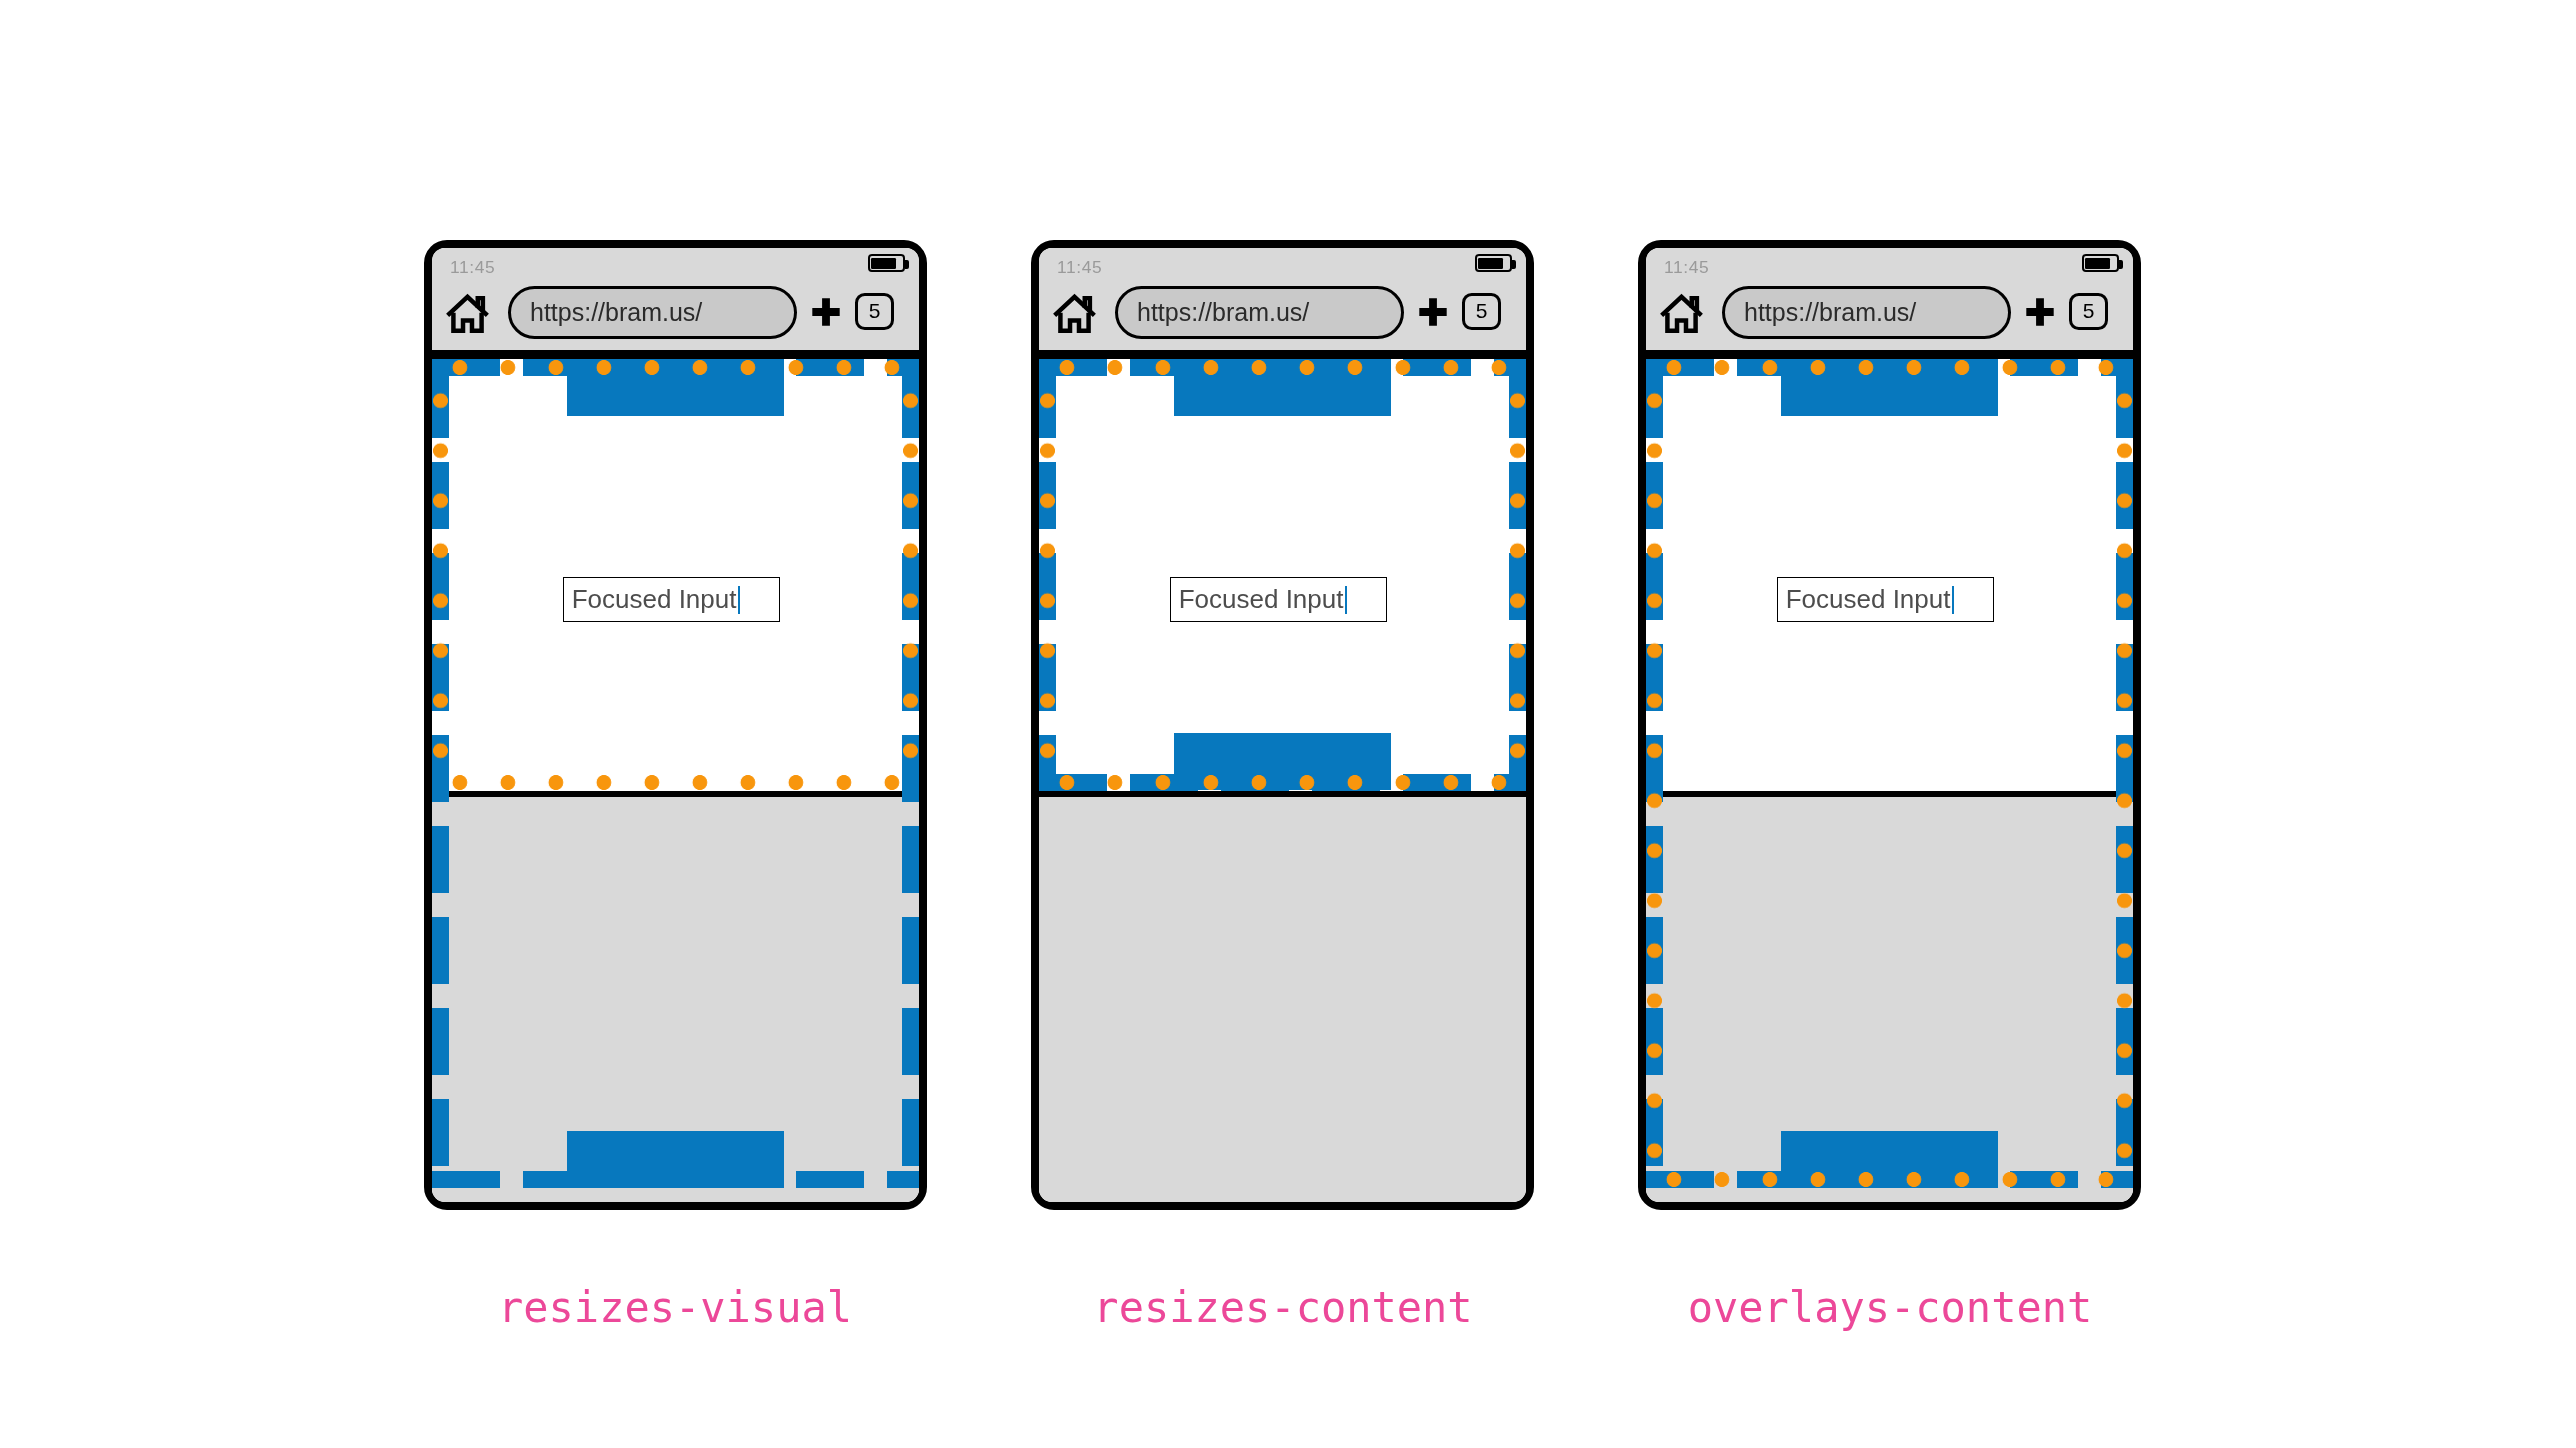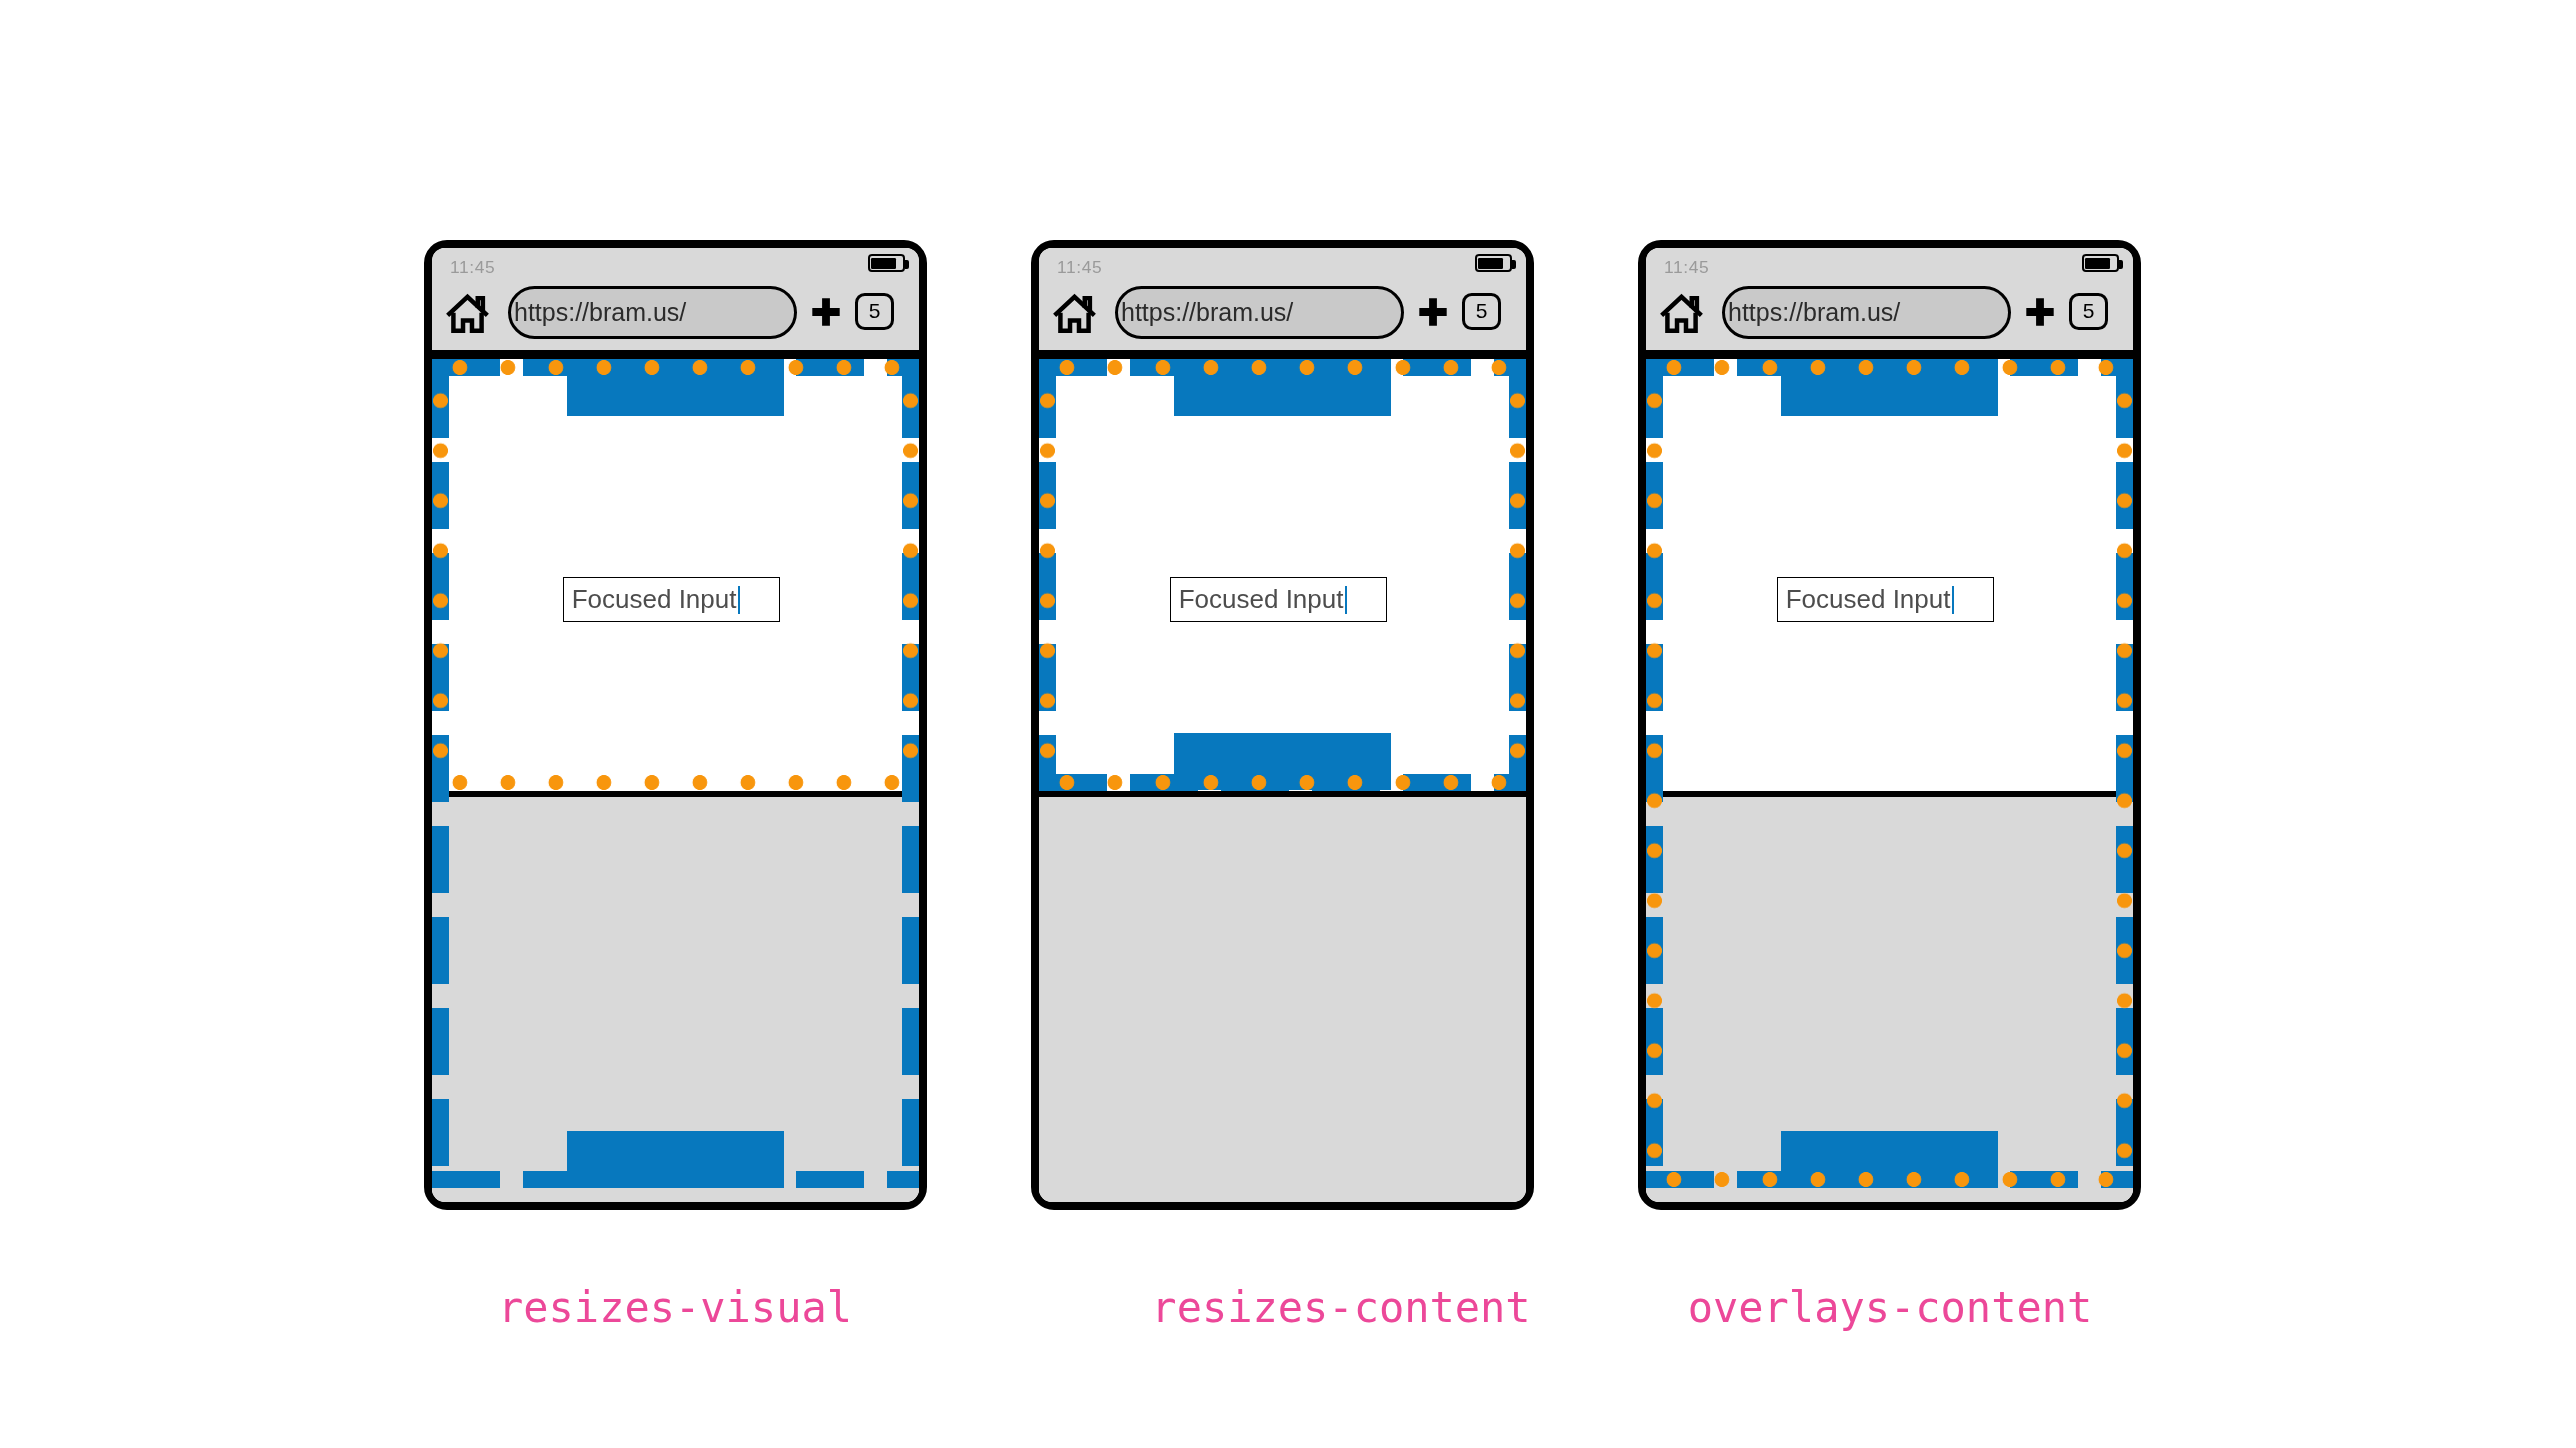--- a/index.html
+++ b/index.html
@@ -24,21 +24,21 @@
   .battery{position:absolute;right:14px;top:6.4px;width:37px;height:18px;border:2.6px solid #000;border-radius:3.9px;box-sizing:border-box;}
   .battery .fill{position:absolute;left:1.3px;top:1.3px;bottom:1.3px;width:24.5px;background:#000;border-radius:1.3px;}
   .battery .nub{position:absolute;right:-6.4px;top:3.2px;width:4.5px;height:9px;background:#000;border-radius:0 1.9px 1.9px 0;}
   .toolbar{position:absolute;left:0;right:0;top:37px;height:64px;}
   .home{position:absolute;left:13px;top:7.7px;}
   .urlpill{
     position:absolute;left:76px;top:0.6px;width:289px;height:53px;
     background:var(--pill);border:3.2px solid #000;border-radius:28px;
     box-sizing:border-box;display:flex;align-items:center;
   }
-  .urltext{padding-left:3px;font-size:25px;color:#2b2b2b;}
+  .urltext{padding-left:19px;font-size:25px;color:#2b2b2b;}
   .plus{position:absolute;left:379px;top:11.6px;}
   .tabbox{
     position:absolute;left:423px;top:7.7px;width:39px;height:37px;
     border:3.9px solid #000;border-radius:9.7px;box-sizing:border-box;
     display:flex;align-items:center;justify-content:center;font-size:21px;color:#000;
   }
   .chromeline{position:absolute;left:0;right:0;top:102px;height:9px;background:#000;}
 
   
   .pagewhite{position:absolute;left:0;right:0;top:111px;height:432px;background:#fff;}
@@ -197,21 +197,21 @@
     <div class="dotrow d-top"></div>
     <div class="dotrow d-bottom"></div>
     <div class="dotcol d-left"></div>
     <div class="dotcol d-right"></div>
     <div class="inputbox">
       <span class="inputtext">Focused Input</span>
         <span class="caret"></span>
     </div>
   </div>
 </div>
-<div class="caption" style="left:1341px">resizes-content</div>
+<div class="caption" style="left:1283px">resizes-content</div>
 
 <div class="phone blue-full or-full" style="left:1638px">
   <div class="screen">
     <div class="chrome">
       <div class="statusbar">
         <span class="time">11:45</span>
         <div class="battery">
             <div class="fill"></div>
             <div class="nub"></div>
           </div>

